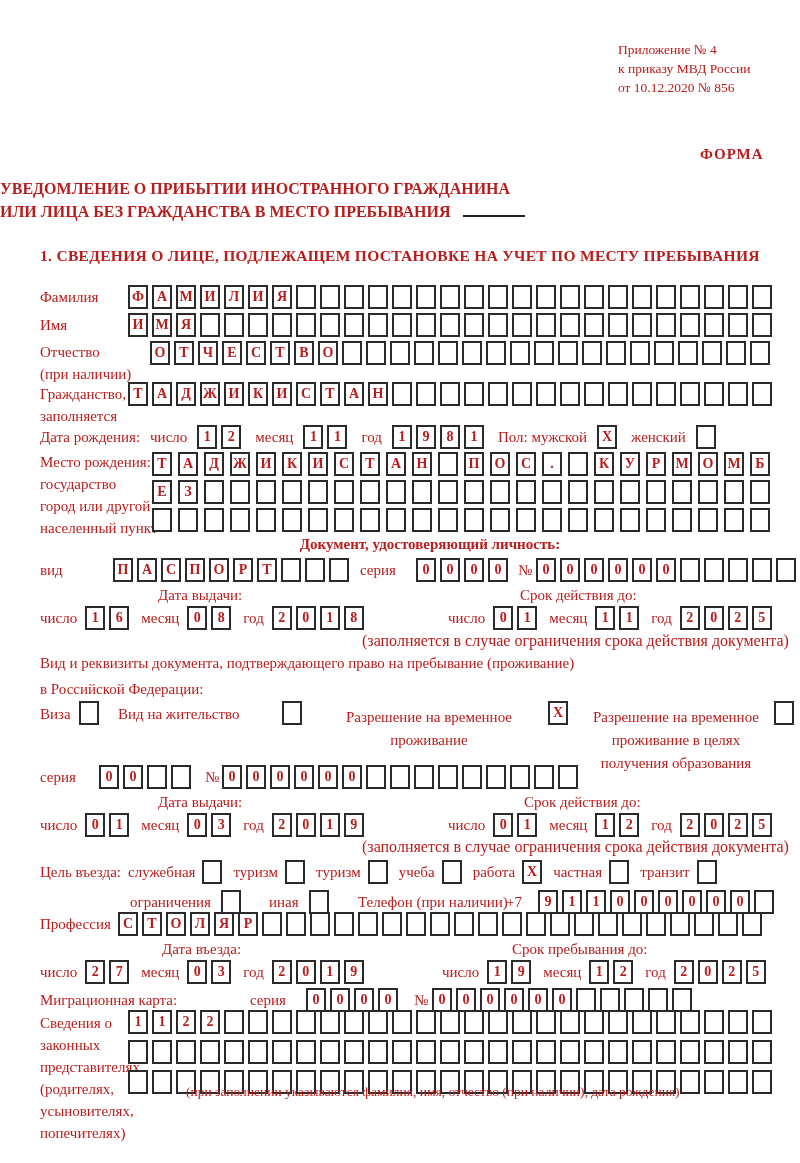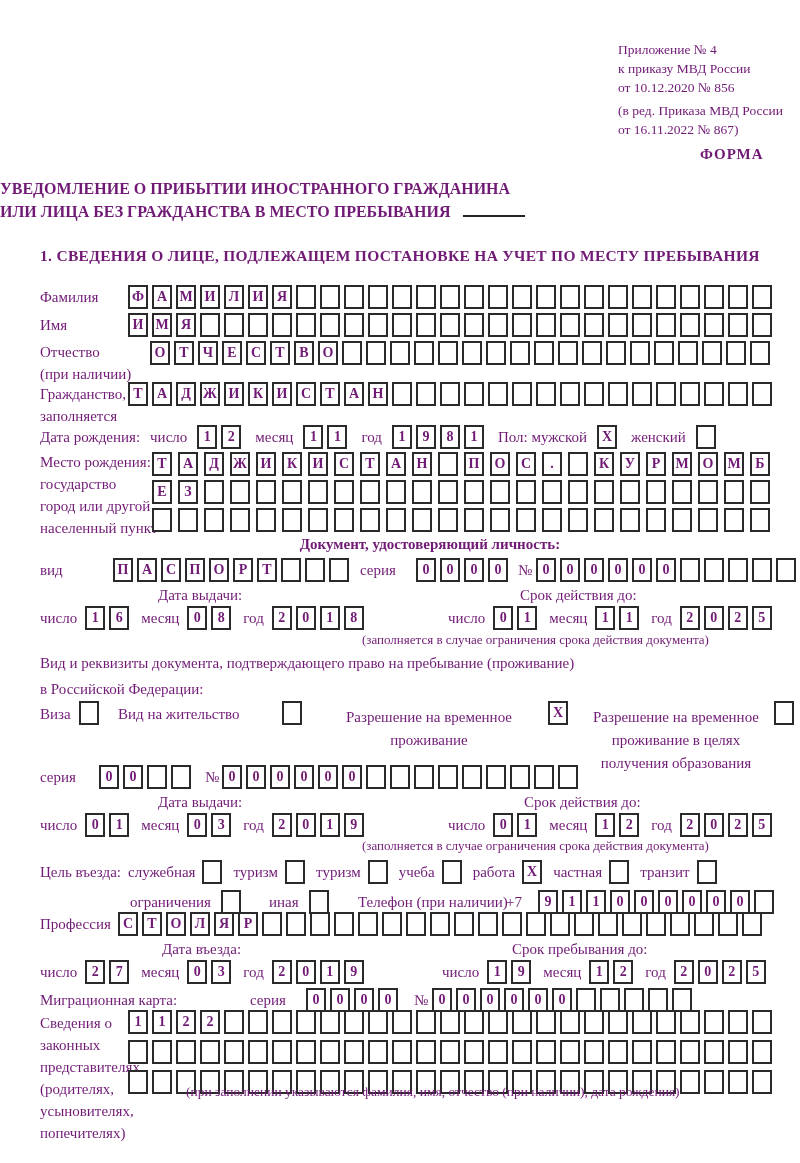--- a/index.html
+++ b/index.html
@@ -1,56 +1,52 @@
 <!DOCTYPE html>
 <html><head>
 <meta charset="utf-8">
 <style>
   html,body { margin:0; padding:0; background:#e8e8e8; }
   .page {
     position:relative; width:800px; height:1163px; margin:0 auto;
-    background:#ffffff; color:#701a75;
+    background:#ffffff; color:#b91c1c;
     font-family:"Liberation Serif", serif; font-size:15px;
     overflow:hidden;
   }
   .abs { position:absolute; }
   .lbl { white-space:nowrap; }
   .b { font-weight:bold; }
   .cells { display:flex; }
   .cell {
     flex:none; width:20px; height:24px; box-sizing:border-box;
     border:2px solid #2a2a2a; margin-right:4px;
     display:flex; align-items:center; justify-content:center;
     font-weight:bold; font-size:14px; background:#fff;
   }
   .cells.wide .cell { margin-right:6px; }
   .grp { display:flex; align-items:center; height:24px; }
   .g8  { gap:8px; }
   .g10 { gap:10px; }
   .g7  { gap:7px; }
-  .hint { font-size:13px; white-space:nowrap; }
+  .hint { font-size:16px; white-space:nowrap; }
   .note-block div { line-height:19px; font-size:13.5px; }
   .title { width:800px; text-align:left; font-weight:bold; font-size:16px; white-space:nowrap; }
   .blank-line { display:inline-block; width:62px; height:12px; border-bottom:2px solid #222; margin-left:12px; }
   .section-h { font-weight:bold; font-size:15.5px; letter-spacing:0.3px; white-space:nowrap; }
   .center-block { text-align:center; line-height:23px; }
 </style>
 </head>
 <body>
 
 <div class="page">
 
   <div class="abs note-block" style="left:618px; top:40px">
     <div>Приложение № 4</div>
     <div>к приказу МВД России</div>
     <div>от 10.12.2020 № 856</div>
-  </div>
-  <div class="abs note-block" style="left:618px; top:101px">
-    <div>(в ред. Приказа МВД России</div>
-    <div>от 16.11.2022 № 867)</div>
   </div>
   <div class="abs b" style="left:700px; top:146px; letter-spacing:1px">ФОРМА</div>
 
   <div class="abs title" style="left:0; top:180px">УВЕДОМЛЕНИЕ О ПРИБЫТИИ ИНОСТРАННОГО ГРАЖДАНИНА</div>
   <div class="abs title" style="left:0; top:203px">
     <span>ИЛИ ЛИЦА БЕЗ ГРАЖДАНСТВА В МЕСТО ПРЕБЫВАНИЯ</span><span class="blank-line"></span>
   </div>
 
   <div class="abs section-h" style="left:40px; top:247px">1. СВЕДЕНИЯ О ЛИЦЕ, ПОДЛЕЖАЩЕМ ПОСТАНОВКЕ НА УЧЕТ ПО МЕСТУ ПРЕБЫВАНИЯ</div>
 

